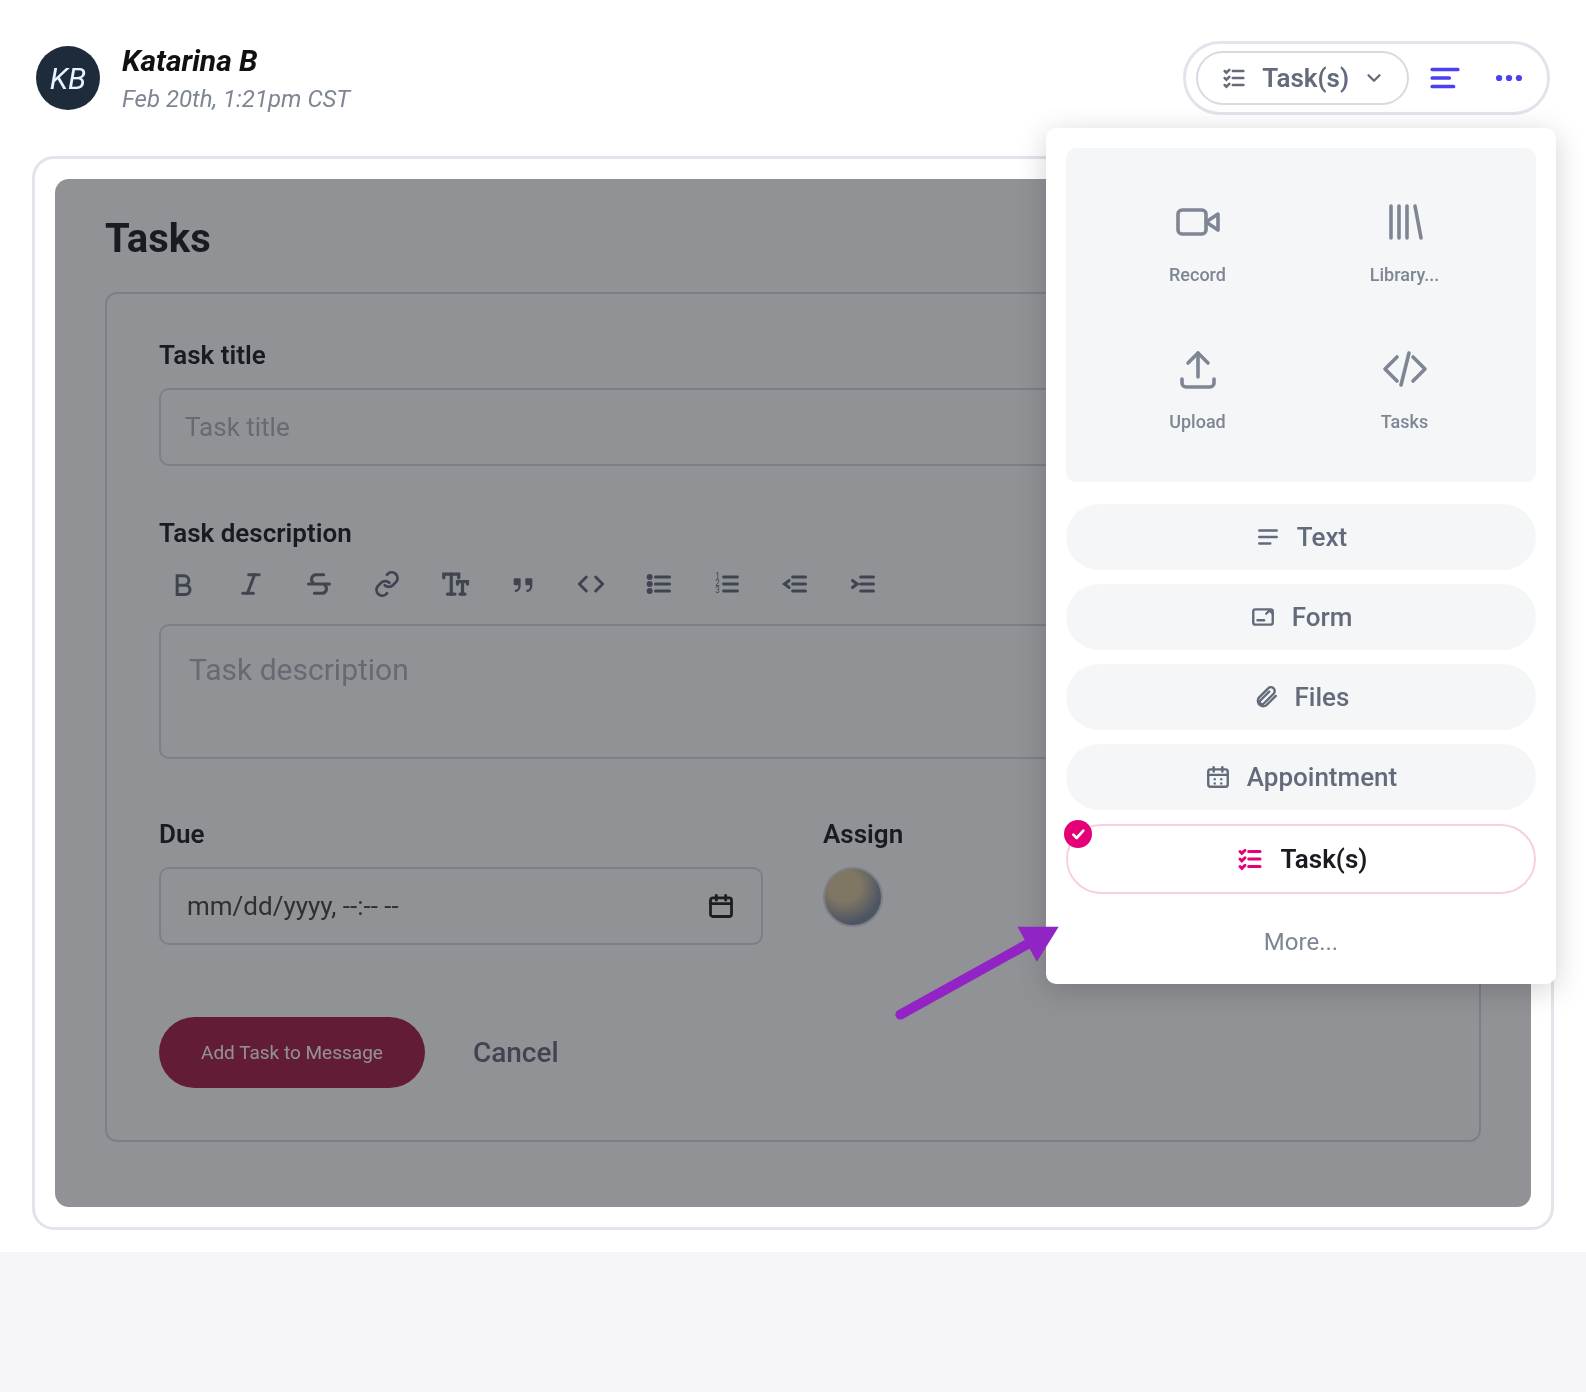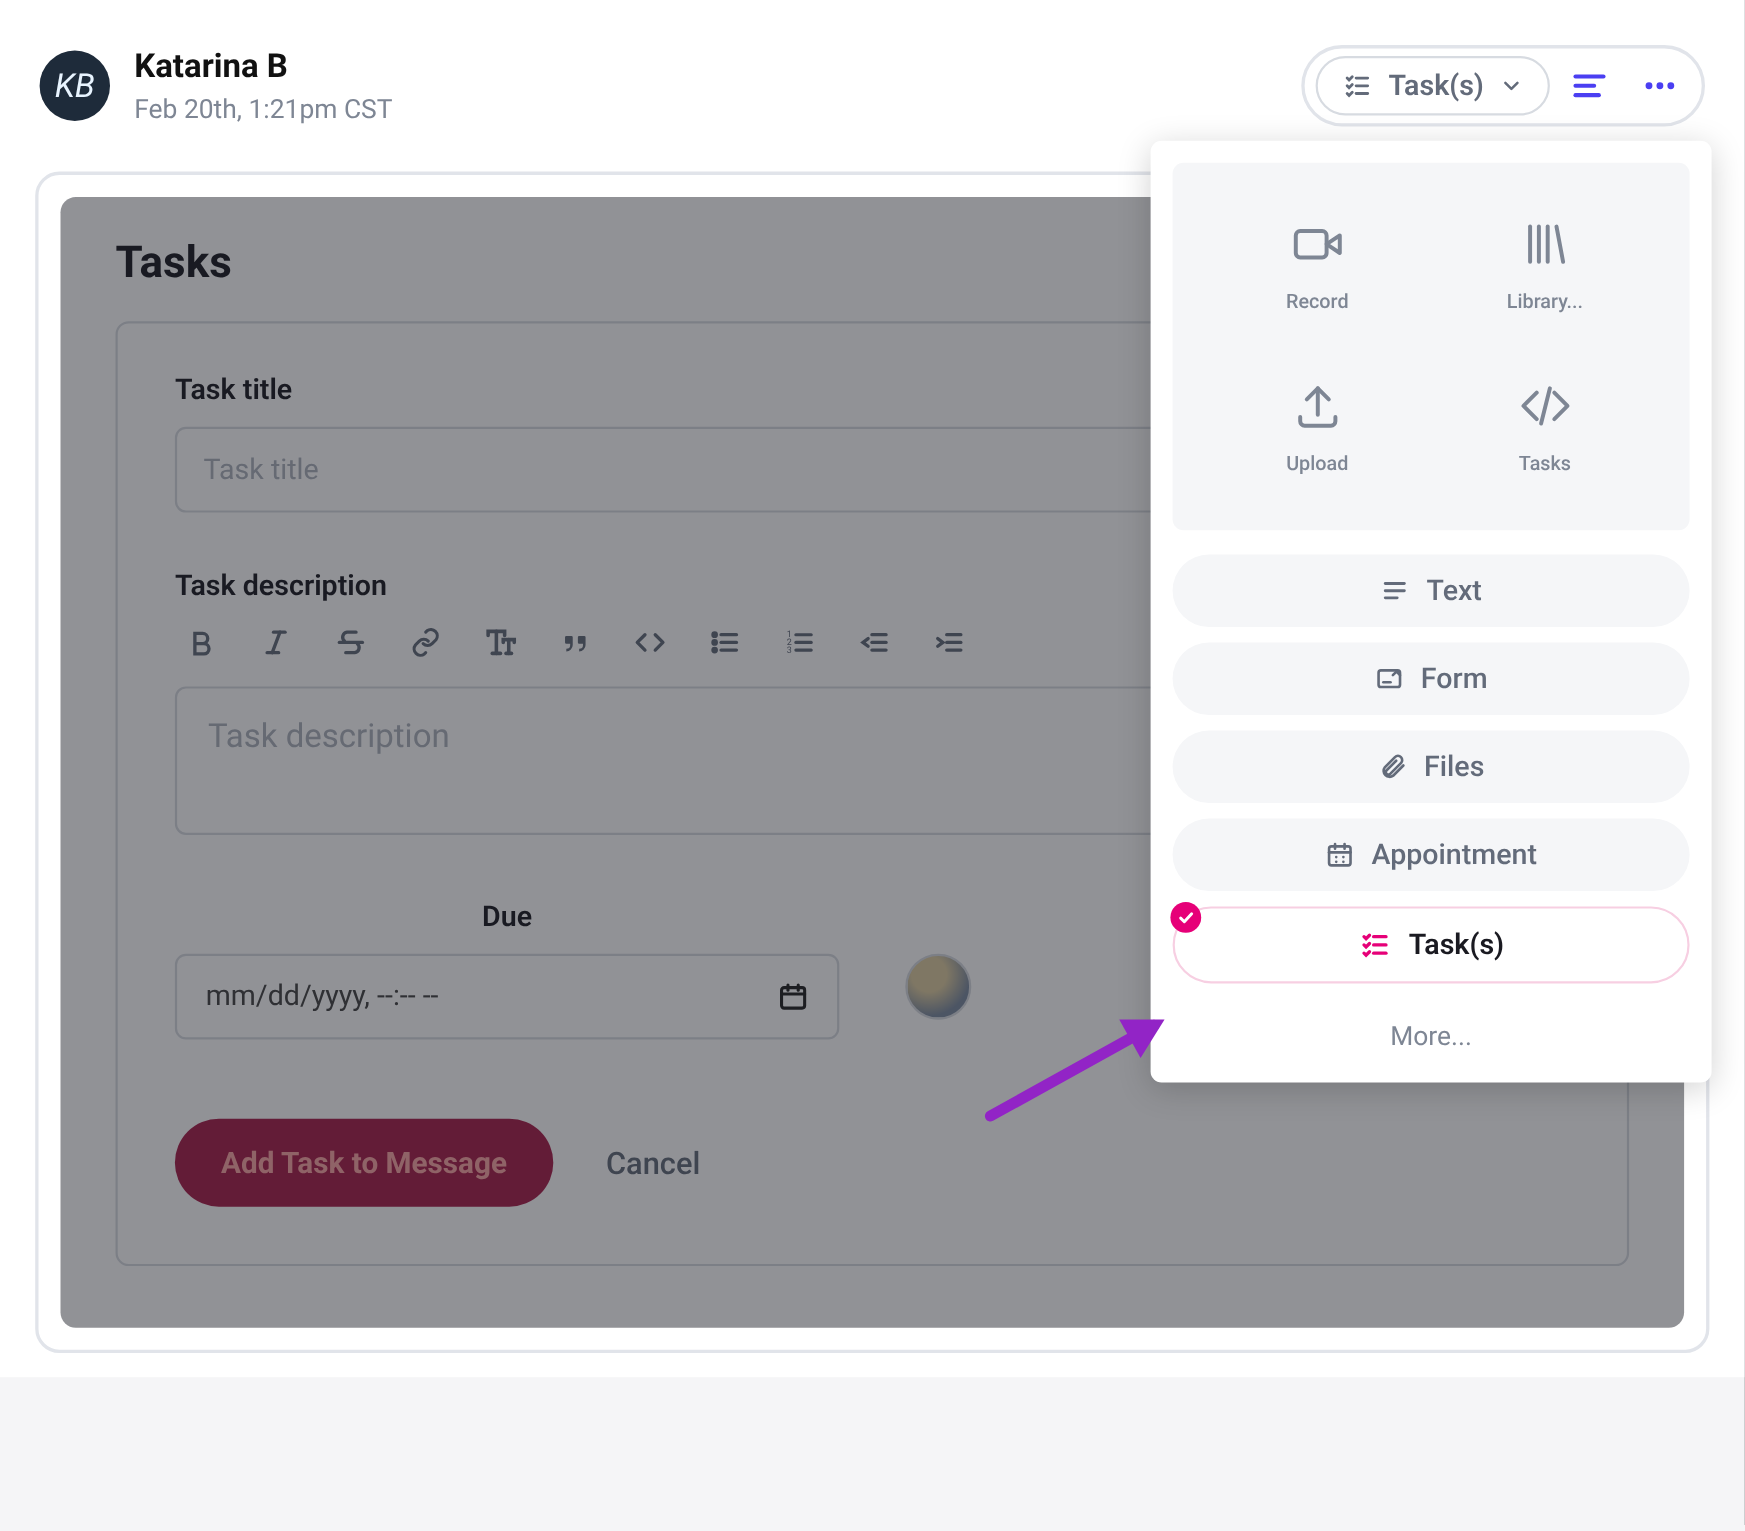--- a/index.html
+++ b/index.html
@@ -41,21 +41,21 @@
   .avatar{
     width:64px;height:64px;border-radius:50%;
     background:#1E2B3A;
     display:flex;align-items:center;justify-content:center;
     color:#E8F4FF;
     font-family:cursive;
     font-size:30px;
     font-style:italic;
     flex:none;
   }
-  .header-text{margin-left:22px;flex:1;}
+  .header-text{margin-left:22px;flex:1;font-style:italic;}
   .user-name{font-size:30px;font-weight:700;color:#111;line-height:1.2;}
   .timestamp{font-size:24px;color:var(--grey-600);margin-top:6px;}
   .header-right{
     display:flex;align-items:center;
     border:3px solid #E1E4EA;
     border-radius:42px;
     padding:6px 10px;
     gap:8px;
   }
   .pill-tasks{
@@ -135,21 +135,21 @@
     border-radius:10px;
     font-size:30px;
     padding:26px 28px 70px 28px;
     color:var(--grey-900);
     background:#fff;
     margin-top:22px;
   }
   .textarea .ph{color:var(--grey-400);}
 
   .row-2{
-    display:flex;gap:60px;margin-top:60px;text-align:center;
+    display:flex;gap:60px;margin-top:60px;
   }
   .col{flex:1;min-width:0;}
   .date-input{
     display:flex;align-items:center;justify-content:space-between;
     border:2px solid var(--grey-300);
     border-radius:10px;
     padding:22px 26px;
     font-size:26px;
     color:var(--grey-900);
     background:#fff;
@@ -160,21 +160,21 @@
     background:radial-gradient(circle at 35% 30%, #DCCB9F 0 30%, #7C8BA0 70%);
     border:2px solid var(--grey-300);
     margin-top:16px;
   }
 
   .actions{
     display:flex;align-items:center;gap:42px;margin-top:72px;
   }
   .btn-primary{
     background:var(--brand-red);
-    color:#fca5a5;font-weight:700;font-size:27px;
+    color:#ffffff;font-weight:400;font-size:19px;
     padding:24px 42px;border:none;border-radius:40px;
   }
   .btn-text{
     background:none;border:none;color:var(--grey-700);
     font-size:28px;font-weight:500;
   }
 
   
   .overlay{
     position:absolute;

